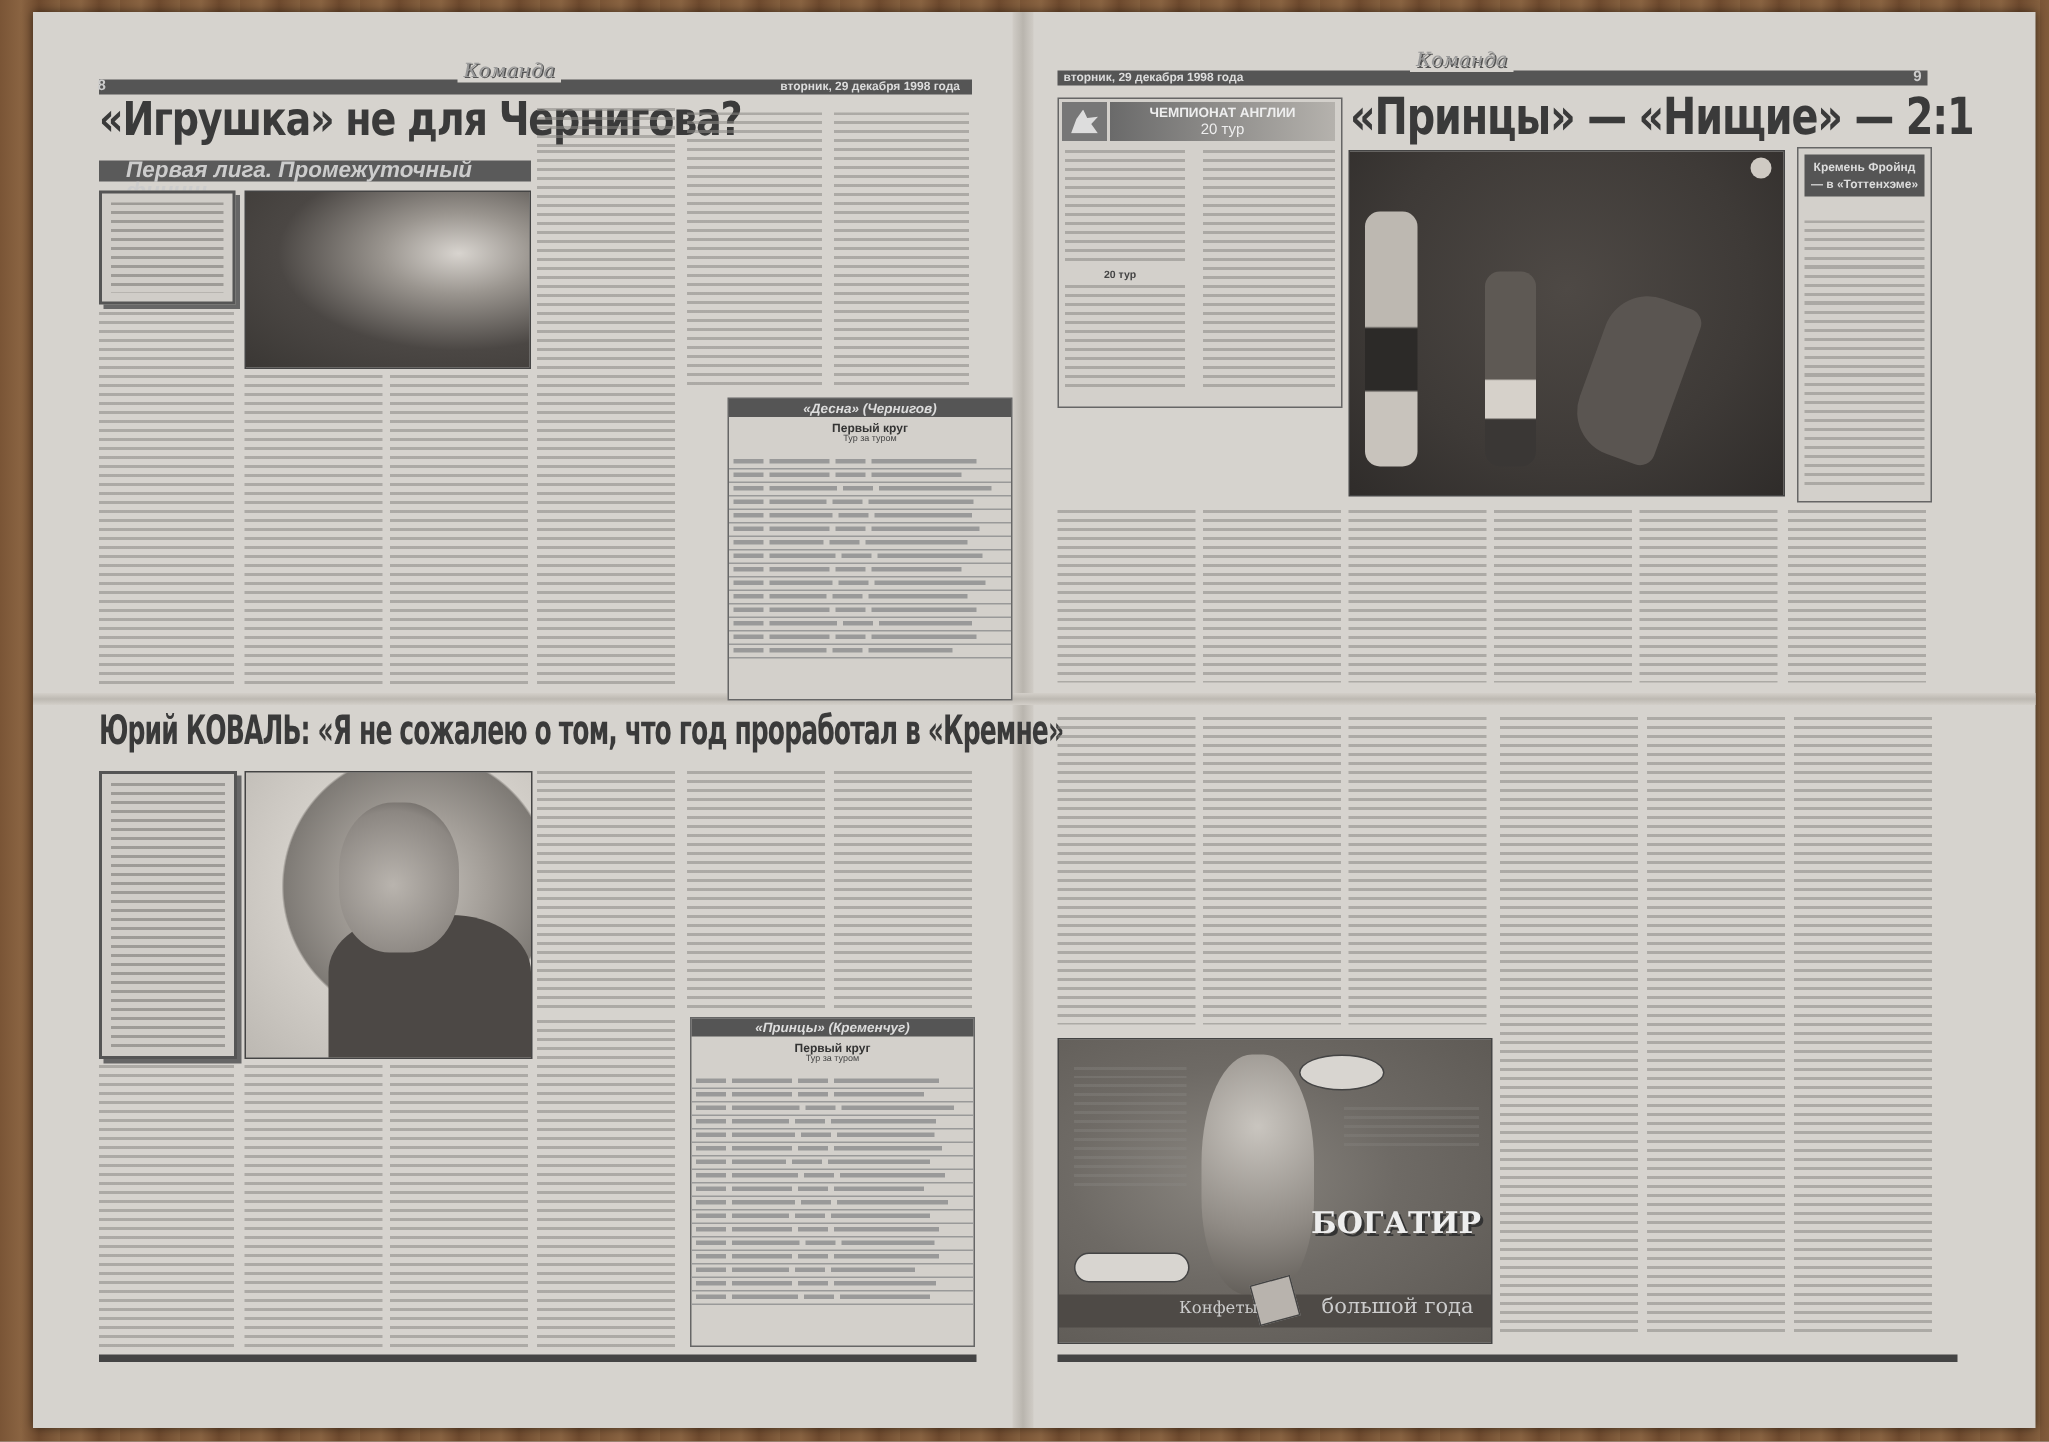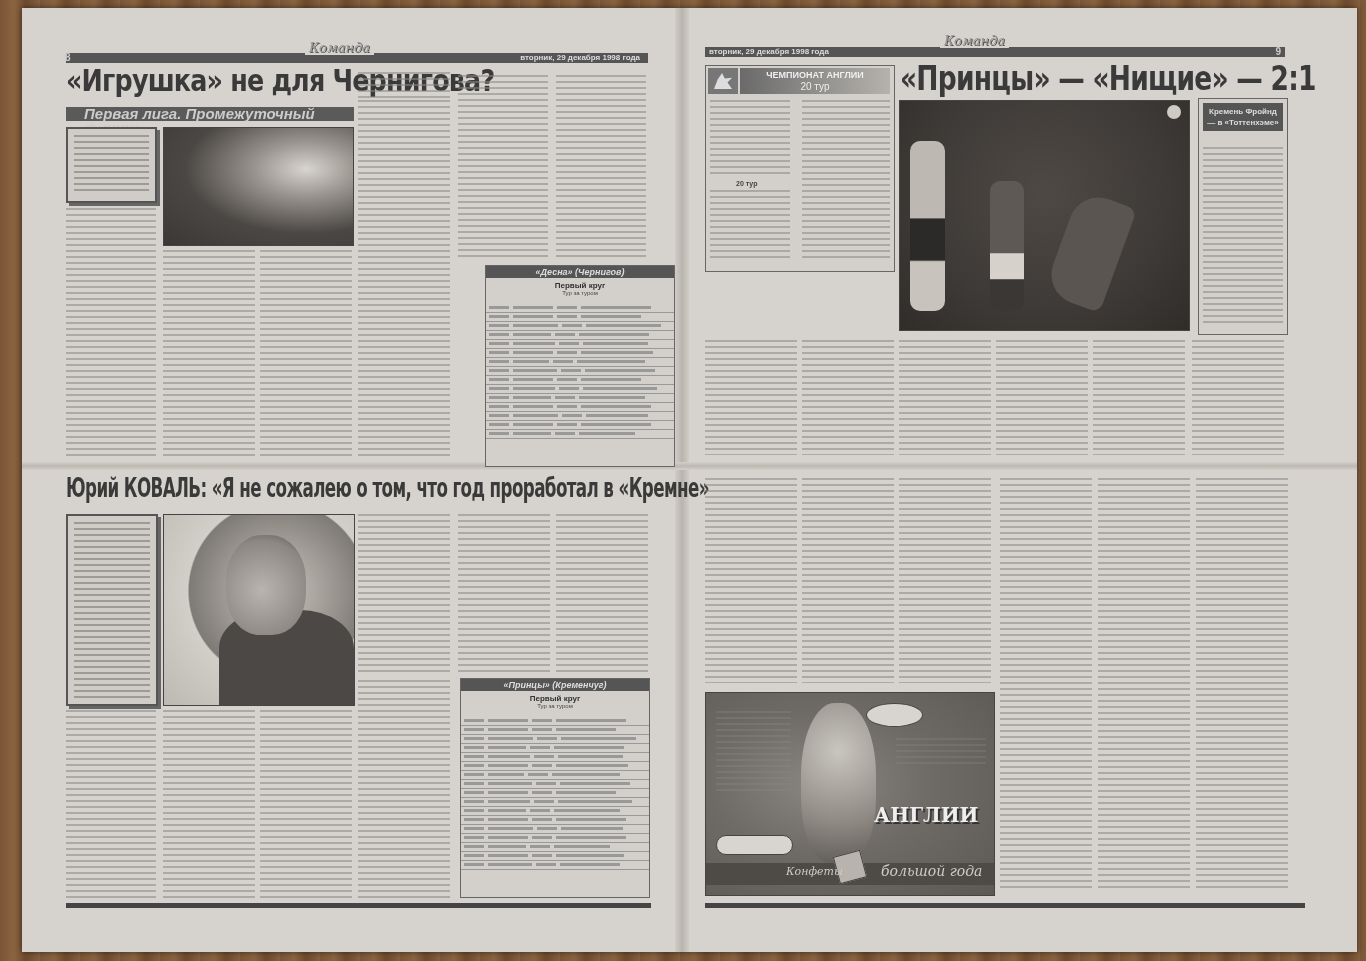--- a/index.html
+++ b/index.html
@@ -30,21 +30,21 @@
   .boxed .lines{position:absolute;inset:6px;
      background:repeating-linear-gradient(180deg,#7c7a76 0px,#7c7a76 2px,transparent 2px,transparent 6px);opacity:.6;}
   .table-box{position:absolute;border:1px solid #666;background:#d3d0cb;}
   .tb-head{height:12px;background:#555;color:#ddd;font-size:9px;line-height:12px;text-align:center;font-style:italic;font-weight:bold;}
   .tb-sub{text-align:center;font-size:8px;font-weight:bold;color:#333;margin-top:3px;}
   .tb-sub2{text-align:center;font-size:6px;color:#444;}
   .tb-row{height:8px;border-bottom:1px solid #999;display:flex;gap:4px;padding:0 3px;}
   .tb-row span{display:block;height:3px;margin-top:2px;background:#999;}
   .ad{position:absolute;border:1px solid #444;background:radial-gradient(ellipse at 40% 45%,#8a8680 0%,#6e6a65 45%,#5c5853 100%);overflow:hidden;}
   .ad .brand{position:absolute;font-family:"DejaVu Serif",serif;font-weight:bold;color:#eee;text-shadow:2px 2px 0 #333;}
-  .ad .slogan{position:absolute;font-family:"DejaVu Serif",serif;font-style:italic;color:#ccc;}
+  .ad .slogan{position:absolute;font-family:"DejaVu Serif",serif;color:#ccc;}
   .ad .santa{position:absolute;border-radius:45% 45% 40% 40%;background:radial-gradient(circle at 50% 30%,#c9c5bf,#8f8a84 60%,#5e5a55);}
   .ad .oval{position:absolute;border-radius:50%;background:#d8d5d0;border:1px solid #444;}
   .ad .dice{position:absolute;background:#b8b3ad;transform:rotate(-15deg);border:1px solid #444;}
   .ad .strip{position:absolute;background:#4e4a46;}
   .sidebox{position:absolute;border:1px solid #666;background:#d3d0cb;}
   .bottom-rule{position:absolute;height:5px;background:#444;}
 </style>
 </head>
 <body>
 
@@ -349,21 +349,21 @@
   <div class="textcol" style="left:899px;top:478px;width:92px;height:205px;"></div>
   <div class="textcol" style="left:1000px;top:478px;width:92px;height:410px;"></div>
   <div class="textcol" style="left:1098px;top:478px;width:92px;height:410px;"></div>
   <div class="textcol" style="left:1196px;top:478px;width:92px;height:410px;"></div>
 
   <div class="ad" style="left:705px;top:692px;width:288px;height:202px;">
     <div class="textcol" style="left:10px;top:18px;width:75px;height:80px;opacity:.35;"></div>
     <div class="santa" style="left:95px;top:10px;width:75px;height:160px;"></div>
     <div class="oval" style="left:160px;top:10px;width:55px;height:22px;"></div>
     <div class="textcol" style="left:190px;top:45px;width:90px;height:30px;opacity:.3;"></div>
-    <div class="brand" style="left:168px;top:110px;font-size:20px;">АНГЛИИ</div>
+    <div class="brand" style="left:168px;top:110px;font-size:20px;">БОГАТИР</div>
     <div class="oval" style="left:10px;top:142px;width:75px;height:18px;border-radius:10px;"></div>
     <div class="strip" style="left:0;top:170px;width:288px;height:22px;"></div>
     <div class="dice" style="left:130px;top:160px;width:26px;height:26px;"></div>
     <div class="slogan" style="left:80px;top:172px;font-size:11px;">Конфеты</div>
     <div class="slogan" style="left:175px;top:170px;font-size:14px;">большой года</div>
   </div>
 
   <div class="bottom-rule" style="left:705px;top:903px;width:600px;"></div>
 </div>
 

